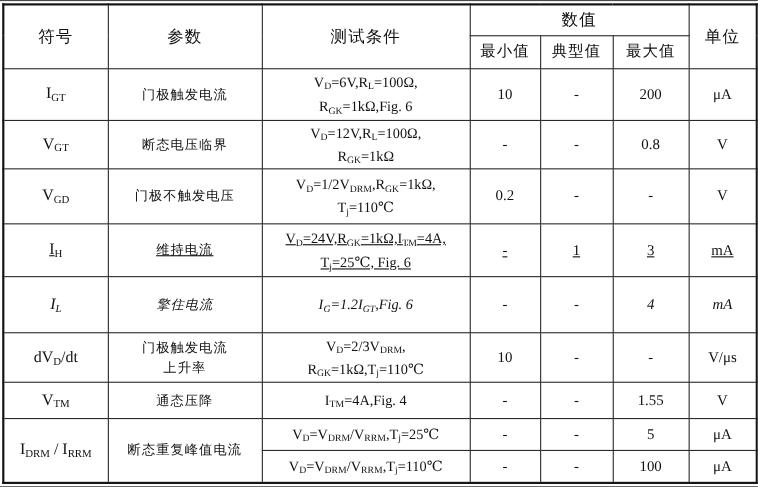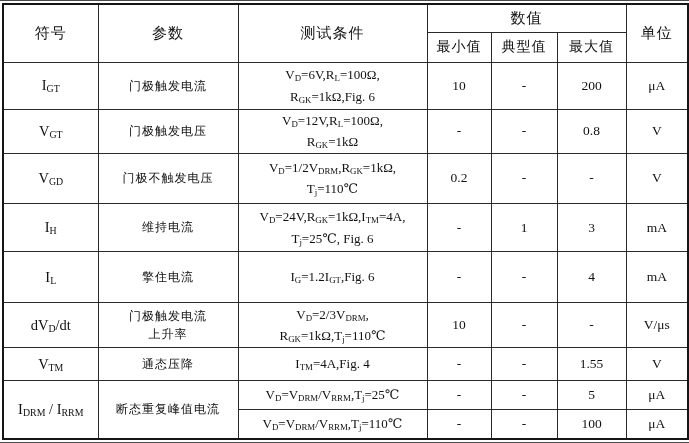--- a/index.html
+++ b/index.html
@@ -32,22 +32,22 @@
   col.c-cond{width:189px;}
   col.c-min{width:64px;}
   col.c-typ{width:66px;}
   col.c-max{width:69px;}
   col.c-unit{width:62px;}
   tr.h1{height:28px;}
   tr.h2{height:30px;}
   tr.r0{height:46px;}
   tr.r1{height:44px;}
   tr.r2{height:49px;}
-  tr.r3{height:48px;}
-  tr.r4{height:50px;}
+  tr.r3{height:48px;text-decoration:underline;}
+  tr.r4{height:50px;font-style:italic;}
   tr.r5{height:45px;margin-left:24px;}
   tr.r6{height:32px;}
   tr.r7{height:29px;}
   tr.r8{height:29px;margin-top:29px;}
   .hdr{font-weight:bold;font-size:15px;letter-spacing:1px;margin-left:20px;}
   .subhdr{font-size:14px;letter-spacing:1px;}
   .sym{font-weight:bold;font-size:14.5px;}
   .par{text-align:left;padding-left:11px;font-size:12px;letter-spacing:1px;white-space:pre-line;line-height:1.55;}
   .cond{font-size:13px;white-space:pre-line;line-height:1.65;}
   .val{font-size:13.5px;}
@@ -88,21 +88,21 @@
         <td class="cond">V<sub>D</sub>=6V,R<sub>L</sub>=100Ω,
 R<sub>GK</sub>=1kΩ,Fig. 6</td>
         <td class="val">10</td>
         <td class="val">-</td>
         <td class="val">200</td>
         <td class="unit">μA</td>
       </tr>
 
       <tr class="r1">
         <td class="sym">V<sub>GT</sub></td>
-        <td class="par">门极触发电压</td>
+        <td class="par">断态电压临界</td>
         <td class="cond">V<sub>D</sub>=12V,R<sub>L</sub>=100Ω,
 R<sub>GK</sub>=1kΩ</td>
         <td class="val">-</td>
         <td class="val">-</td>
         <td class="val">0.8</td>
         <td class="unit">V</td>
       </tr>
 
       <tr class="r2">
         <td class="sym">V<sub>GD</sub></td>

